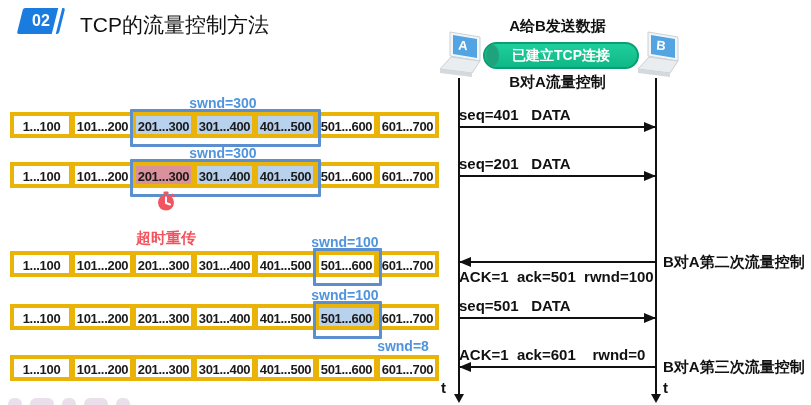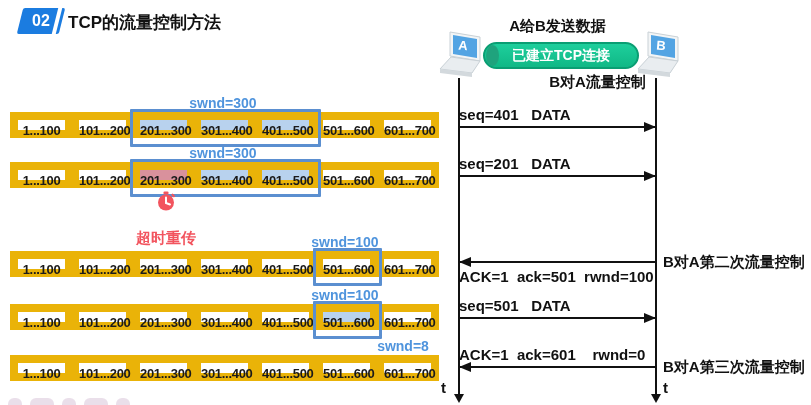--- a/index.html
+++ b/index.html
@@ -14,30 +14,30 @@
     background:#1b7ce0; transform:skewX(-14deg); border-radius:2px;
   }
   .badge .slash {
     position:absolute; right:3px; top:0; width:4px; height:26px; background:#ffffff;
   }
   .badge span {
     display:block; transform:skewX(14deg); color:#fff; font-weight:bold;
     font-size:16px; text-align:center; line-height:26px;
   }
   .page-title {
-    position:absolute; left:68px; top:11px; font-size:17px; font-weight:bold; color:#111;
+    position:absolute; left:80px; top:11px; font-size:21px; font-weight:normal; color:#111;
   }
   
   .swnd-label {
     position:absolute; width:140px; text-align:center; font-weight:bold;
     font-size:14px; color:#4f94dd; height:16px; line-height:16px;
   }
   .buf-row { position:absolute; display:flex; }
   .cell {
-    box-sizing:border-box; width:63px; height:26px; border:8px solid #eab308;
+    box-sizing:border-box; width:63px; height:26px; border:4px solid #eab308;
     background:#ffffff; font-weight:bold; font-size:13px; text-align:center;
     line-height:22px; color:#1a1a1a; letter-spacing:-0.3px;
   }
   .cell + .cell { margin-left:-2px; }
   .cell.win-fill { background:#b8d2ee; }
   .cell.lost { background:#d9919c; }
   .win-overlay {
     position:absolute; border:3px solid #5b8fd0; border-radius:1px;
     pointer-events:none;
   }
@@ -166,21 +166,21 @@
       <path d="M10 6.5 L10 12 L14 13.5" stroke="#ffffff" stroke-width="2" fill="none" stroke-linecap="round"></path>
     </svg>
     <div class="timeout-label">超时重传</div>
   </div>
 
   <div class="caption" style="left:459px; top:17px; width:197px;">A给B发送数据</div>
   <div class="banner">
     <div class="cap"></div>
     <span>已建立TCP连接</span>
   </div>
-  <div class="caption" style="left:459px; top:73px; width:197px;padding-left:40px;">B对A流量控制</div>
+  <div class="caption" style="left:459px; top:73px; width:197px;">B对A流量控制</div>
 
   <div class="laptop" style="left:438px; top:29px;">
     <svg width="52" height="52" viewBox="0 0 52 52">
       <polygon points="12,3 42,8 42,32 12,27" fill="#f3f5f6" stroke="#c9d1d6" stroke-width="1"></polygon>
       <polygon points="15,6 39,10 39,29 15,25" fill="#53a4e3"></polygon>
       <text class="laptop-letter" x="25" y="21" fill="#ffffff" font-size="13" font-weight="bold" text-anchor="middle" transform="rotate(5 25 18)">A</text>
       <polygon points="2,40 13,28 42,32 34,44" fill="#e9edf0" stroke="#c9d1d6" stroke-width="1"></polygon>
       <polygon points="2,40 34,44 34,48 2,44" fill="#d3d9dd"></polygon>
     </svg>
   </div>

